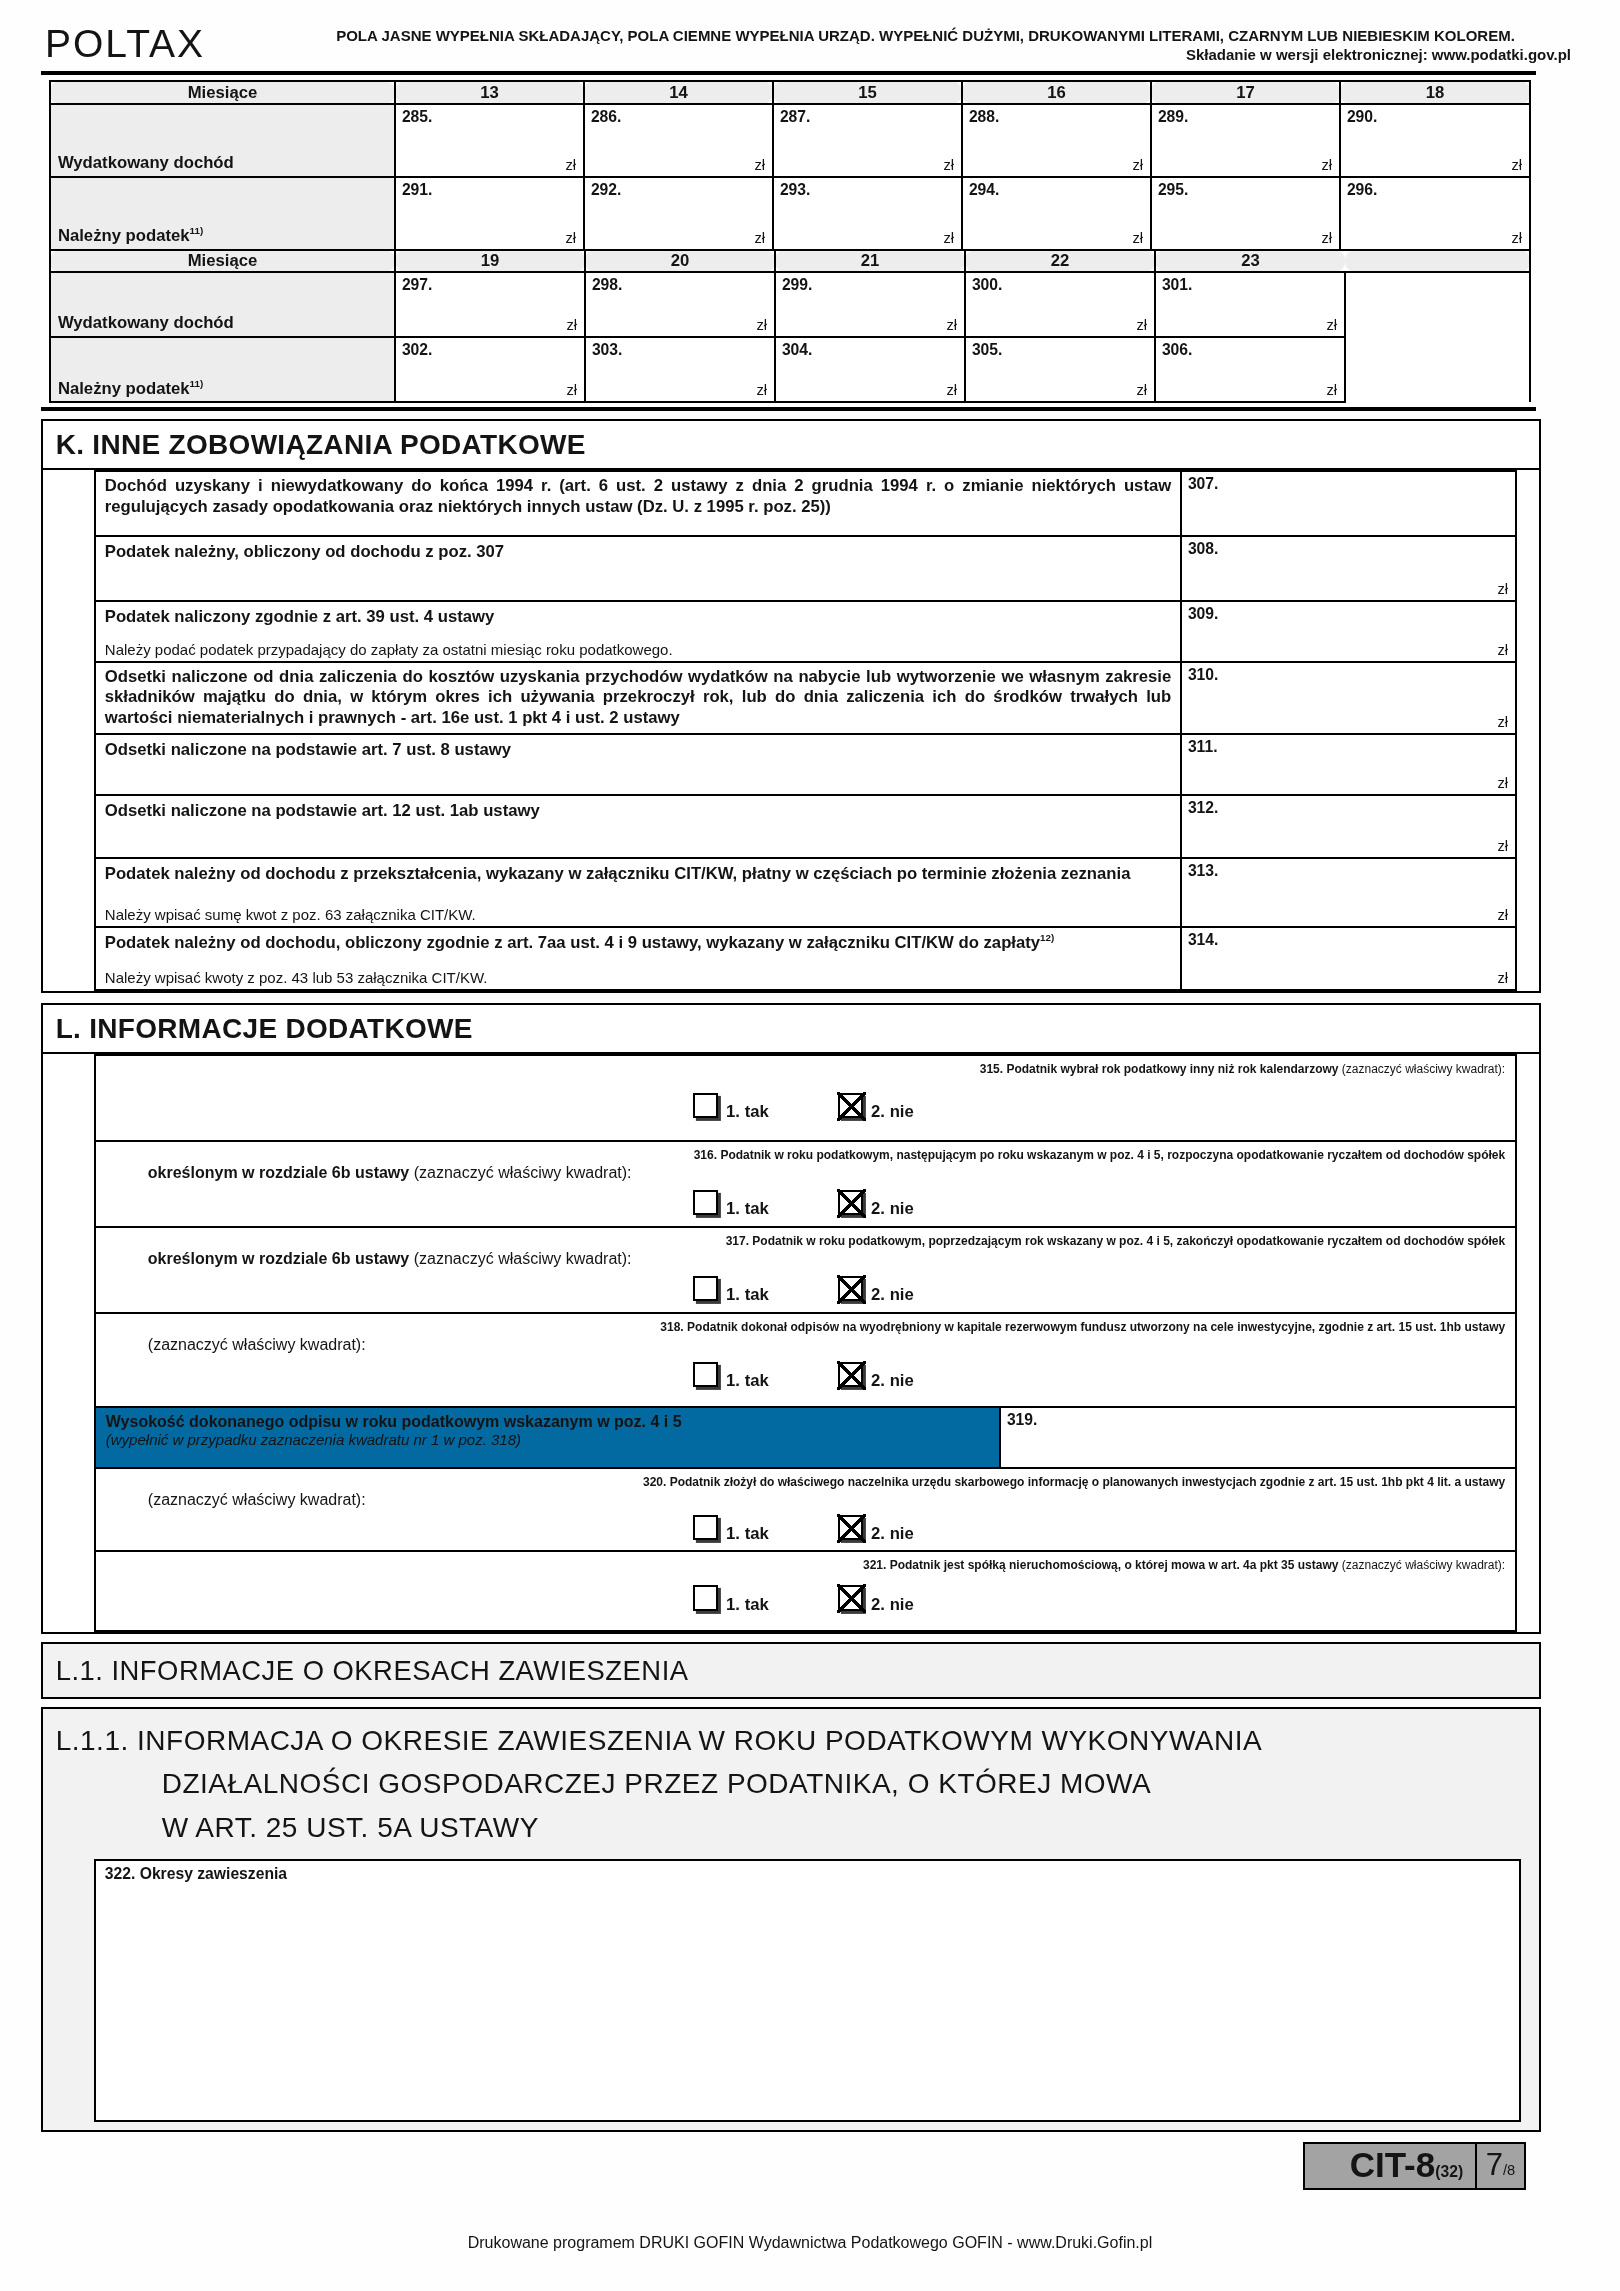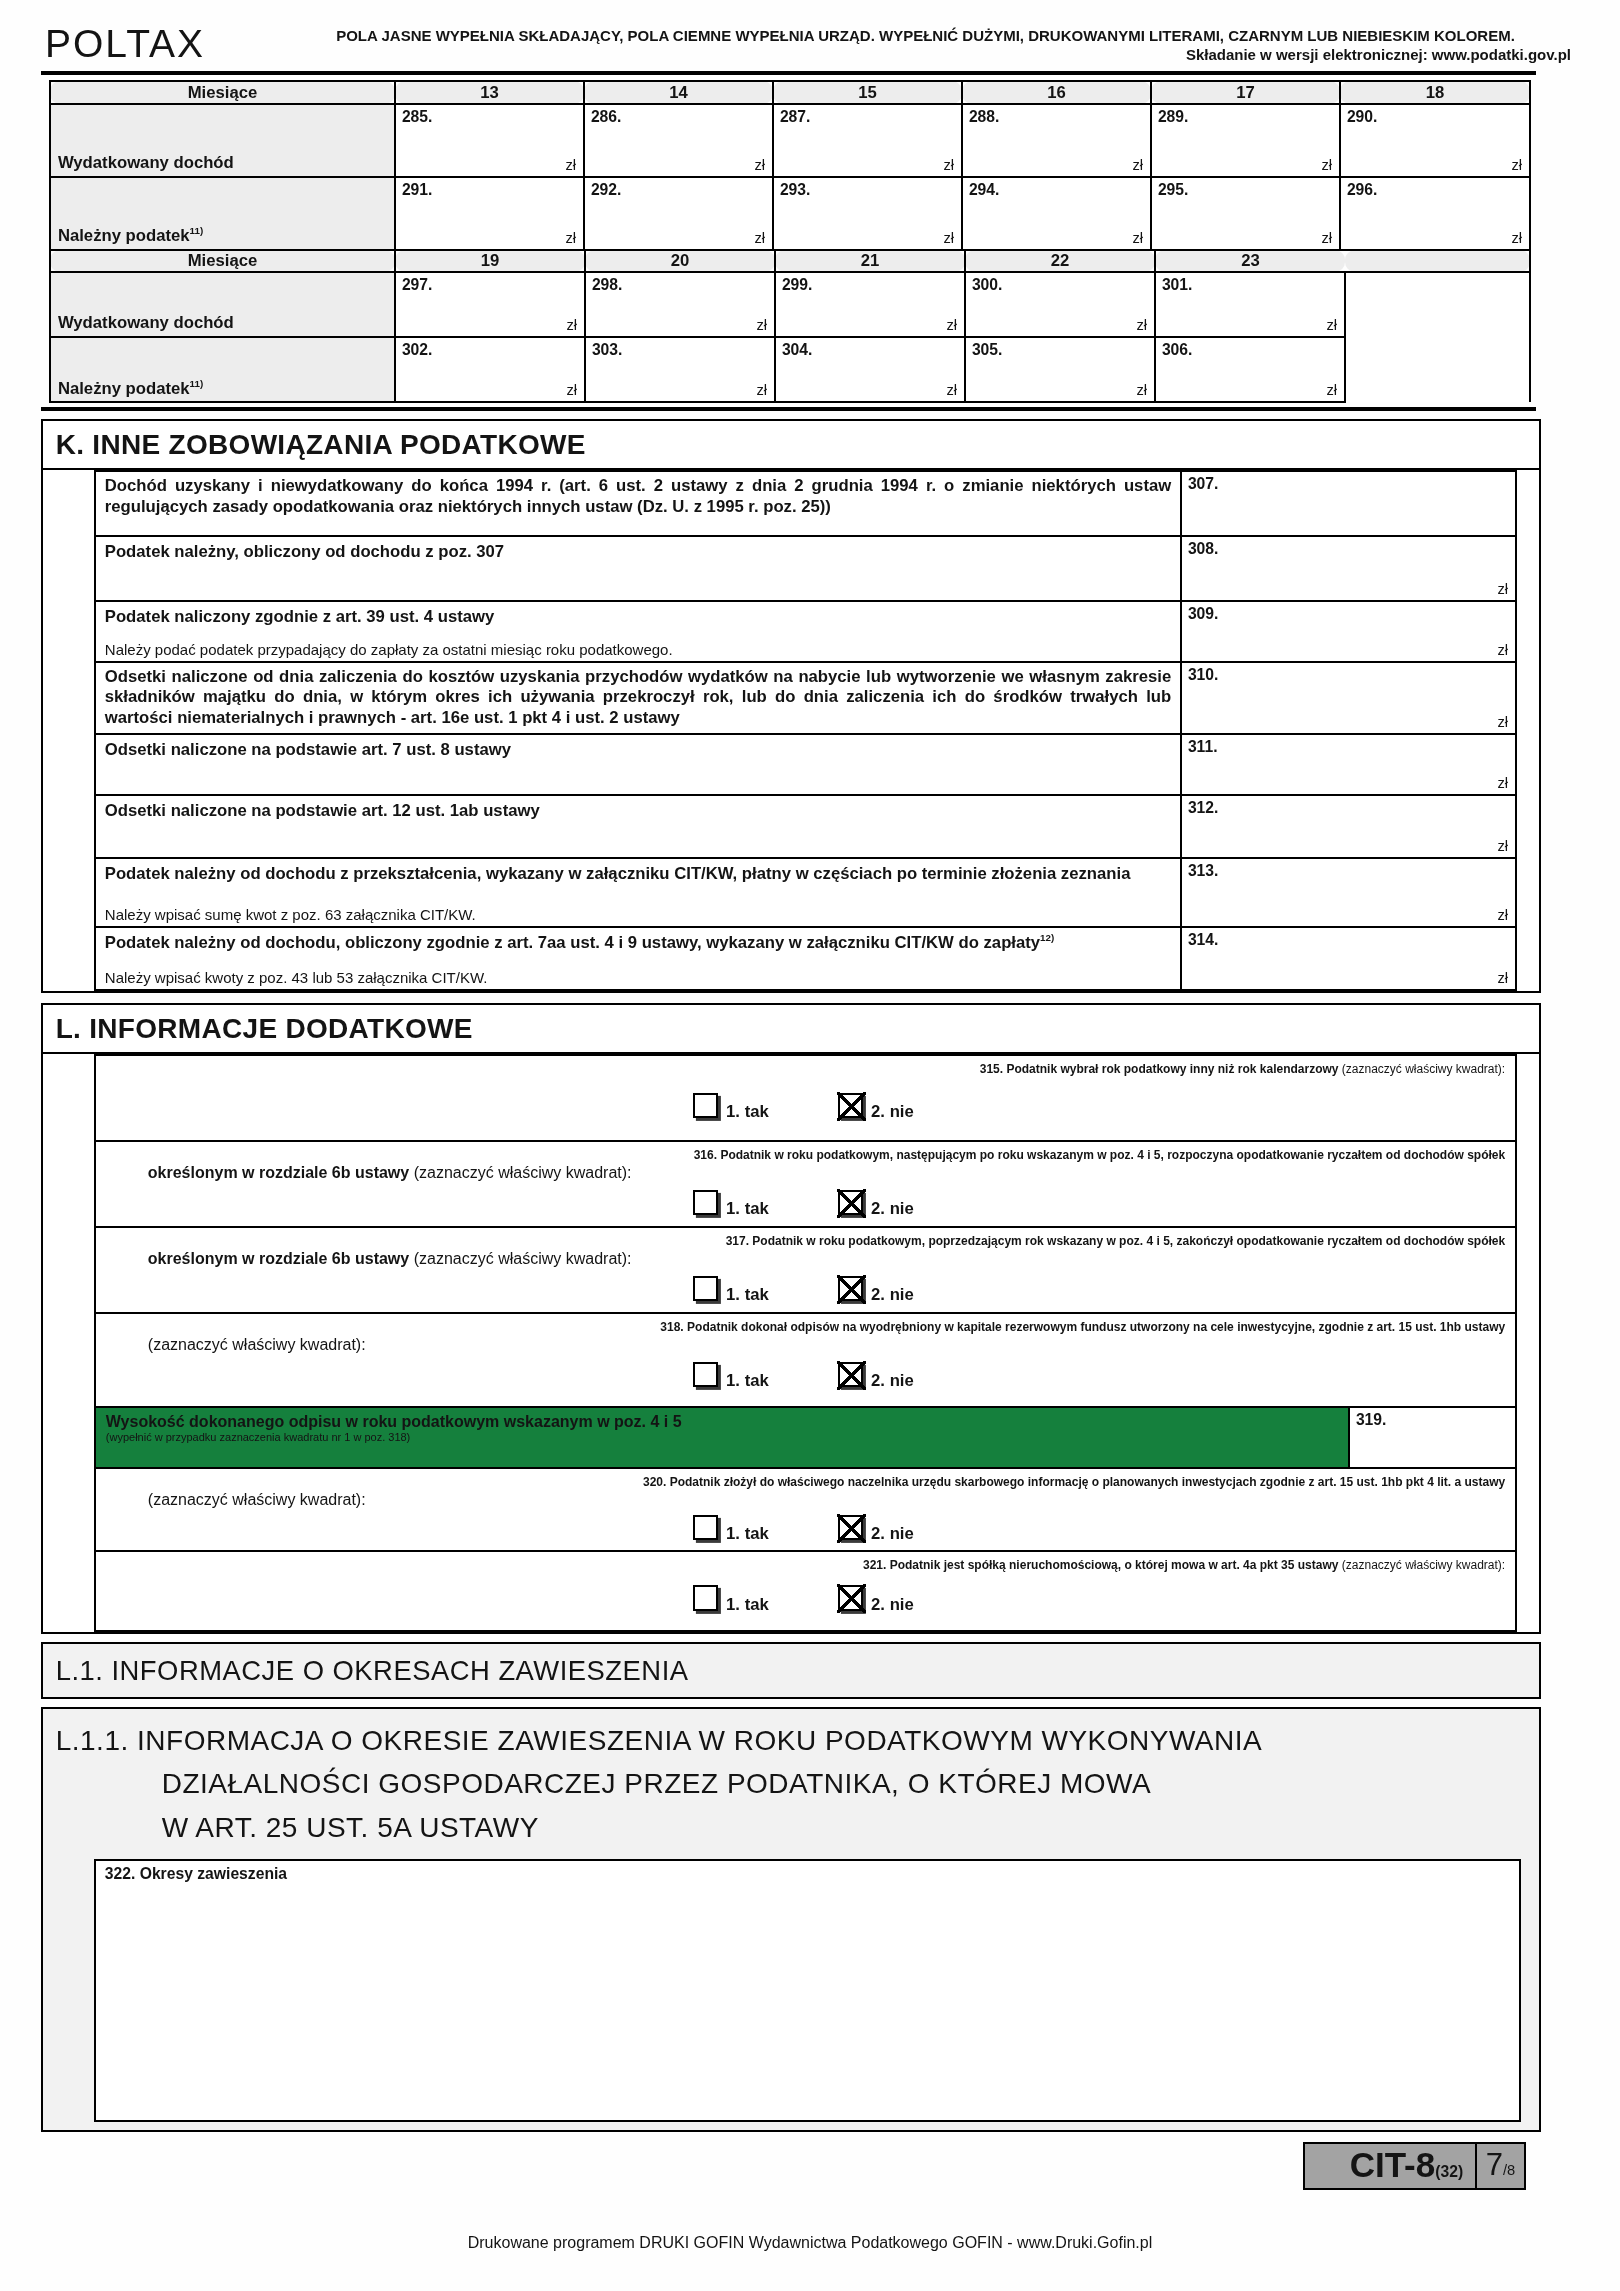--- a/index.html
+++ b/index.html
@@ -54,23 +54,23 @@
   .iline2 .paren { font-weight:400; }
   .cbrow { display:flex; align-items:flex-end; column-gap:69px; margin:15.7px 0 2px 588px; }
   .cbitem { display:flex; align-items:flex-end; }
   .cb { width:25.5px; height:25.5px; border:2px solid #000; background:#fff; box-shadow:2.9px 2.9px 0 #3a3a3a; position:relative; flex:0 0 auto; }
   .cb.checked::before { content:""; position:absolute; left:-2.9px; top:-2.9px; width:29px; height:29px;
     background:
       linear-gradient(45deg, transparent 45%, #000 45%, #000 55%, transparent 55%),
       linear-gradient(-45deg, transparent 45%, #000 45%, #000 55%, transparent 55%); }
   .cblabel { font-size:16.7px; font-weight:bold; margin-left:7.8px; line-height:1; position:relative; top:2.9px; }
   .lrow319 { border:2px solid #000; border-bottom:none; display:flex; padding:0; height:61px; }
-  .l319left { width:1254px; background:#15803d; border-right:2px solid #000; padding:4.9px 9.8px; }
+  .l319left { width:905px; background:#0369a1; border-right:2px solid #000; padding:4.9px 9.8px; }
   .l319left .t1 { font-size:16px; font-weight:bold; }
-  .l319left .t2 { font-size:11px; font-weight:400; }
+  .l319left .t2 { font-size:15px; font-weight:400;font-style:italic; }
   .l319right { flex:1; position:relative; background:#fff; }
   .minh86 { min-height:86px; } .minh94 { min-height:94px; } .minh82 { min-height:82px; } .minh80 { min-height:80px; }
   
   .sec-gray { background:#f2f2f2; }
   .l11head { font-size:28px; font-weight:400; letter-spacing:0.5px; line-height:1.55; padding:9.8px 9.8px 5.9px 12.7px; }
   .l11head .ln { padding-left:106px; }
   .l11head .ln.first { padding-left:0; }
   .box322 { margin:3.9px 17.6px 7.8px 51px; border:2px solid #000; height:263px; background:#fff; padding:3.9px 8.8px; }
   .box322 .flabel { font-size:15.7px; font-weight:bold; }
   

